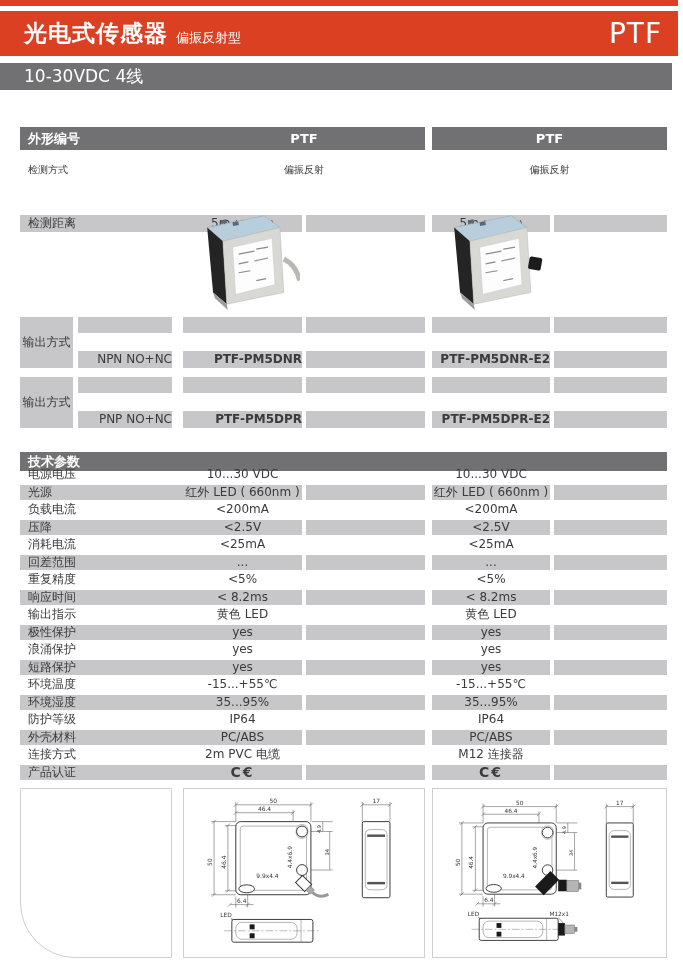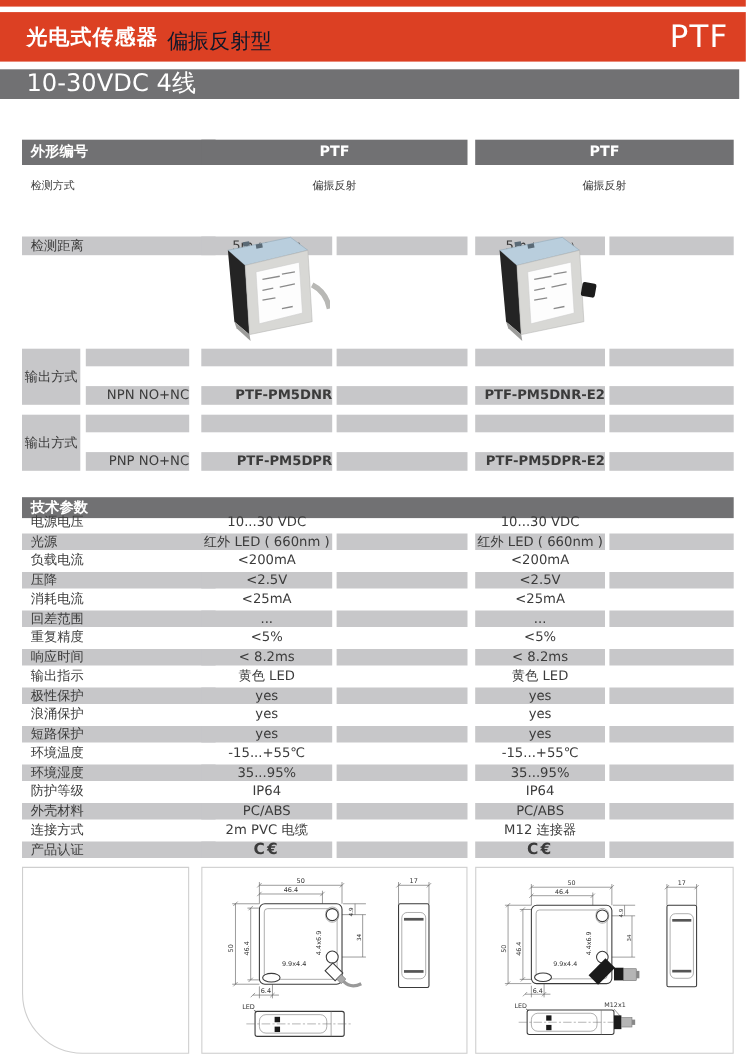--- a/index.html
+++ b/index.html
@@ -2,25 +2,25 @@
 <html><head>
 <meta charset="utf-8">
 <style>
   html,body{margin:0;padding:0;background:#fff;}
   .page{position:relative;width:683px;height:967px;background:#fff;overflow:hidden;
         font-family:"DejaVu Sans","Liberation Sans",sans-serif;color:#3b3b3b;}
   
   .top-strip{position:absolute;left:0;top:0;width:678px;height:6px;background:#dc4023;}
   .main-header{position:absolute;left:0;top:11px;width:678px;height:45px;background:#dc4023;
                display:flex;align-items:center;}
-  .mh-title{color:#fff;font-size:19px;font-weight:bold;margin-left:24px;letter-spacing:1px;}
-  .mh-sub{color:#0f172a;font-size:19px;margin-left:8px;margin-top:8px;}
+  .mh-title{color:#fff;font-size:23px;font-weight:bold;margin-left:24px;letter-spacing:1px;}
+  .mh-sub{color:#ffffff;font-size:13px;margin-left:8px;margin-top:8px;}
   .mh-model{color:#fff;font-size:28px;margin-left:auto;margin-right:16px;font-weight:400;letter-spacing:1px;}
   .sub-header{position:absolute;left:0;top:63px;width:672px;height:27px;background:#717173;
-              color:#fff;font-size:22px;line-height:27px;padding-left:24px;box-sizing:border-box;}
+              color:#fff;font-size:17px;line-height:27px;padding-left:24px;box-sizing:border-box;}
   
   .cl {position:absolute;left:20px; width:176px;}
   .cv1{position:absolute;left:183px;width:119px;}
   .cs1{position:absolute;left:306px;width:119px;}
   .cv2{position:absolute;left:432px;width:118px;}
   .cs2{position:absolute;left:554px;width:113px;}
   .cc1{position:absolute;left:183px;width:242px;}
   .cc2{position:absolute;left:432px;width:235px;}
   .dark{background:#717173;color:#fff;}
   .gray{background:#c7c7c9;}

